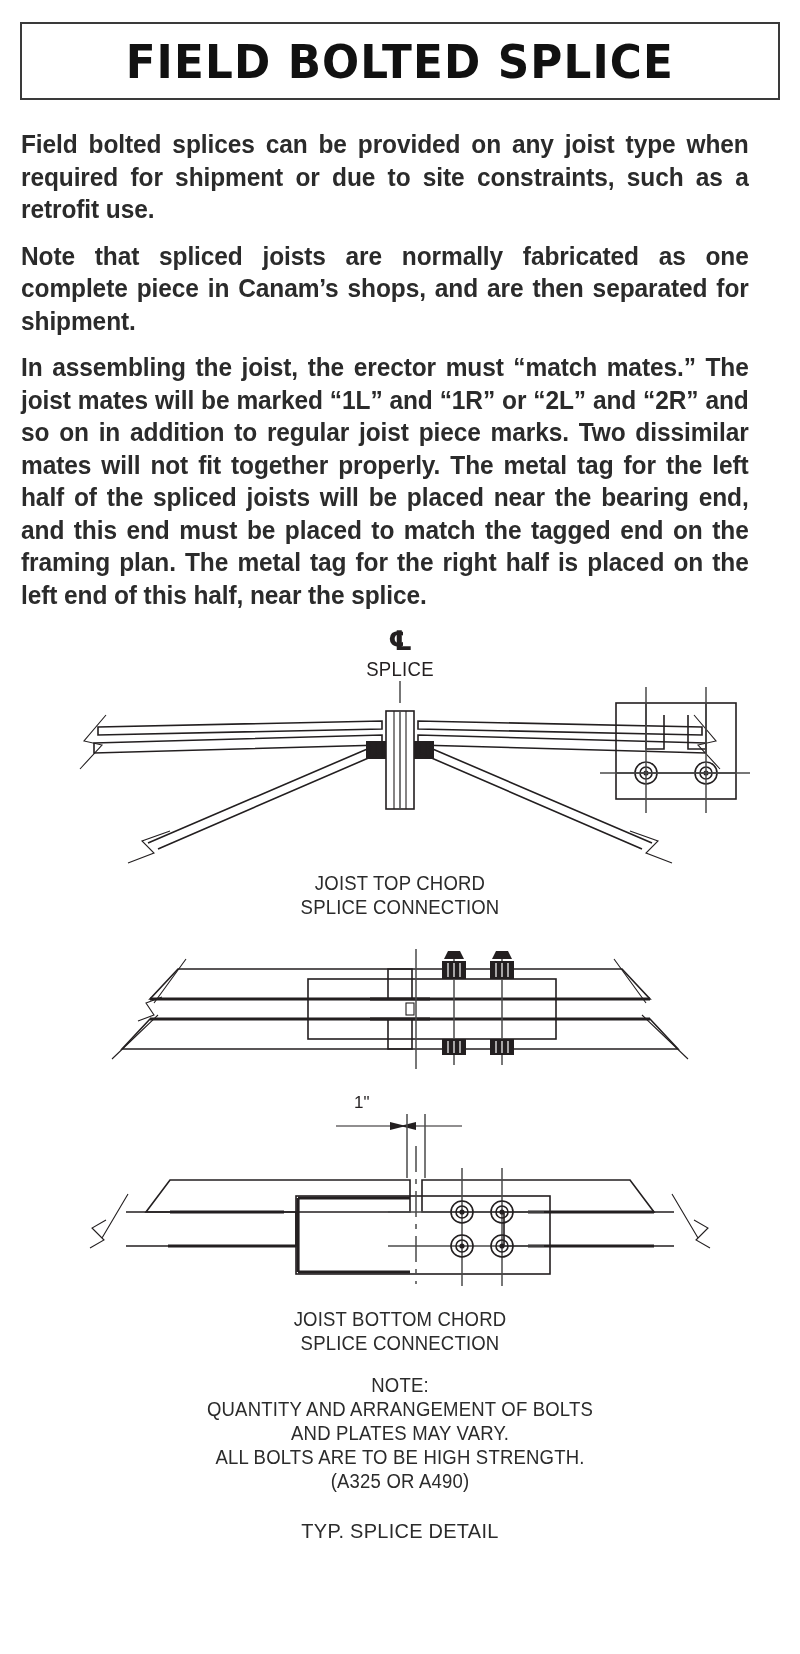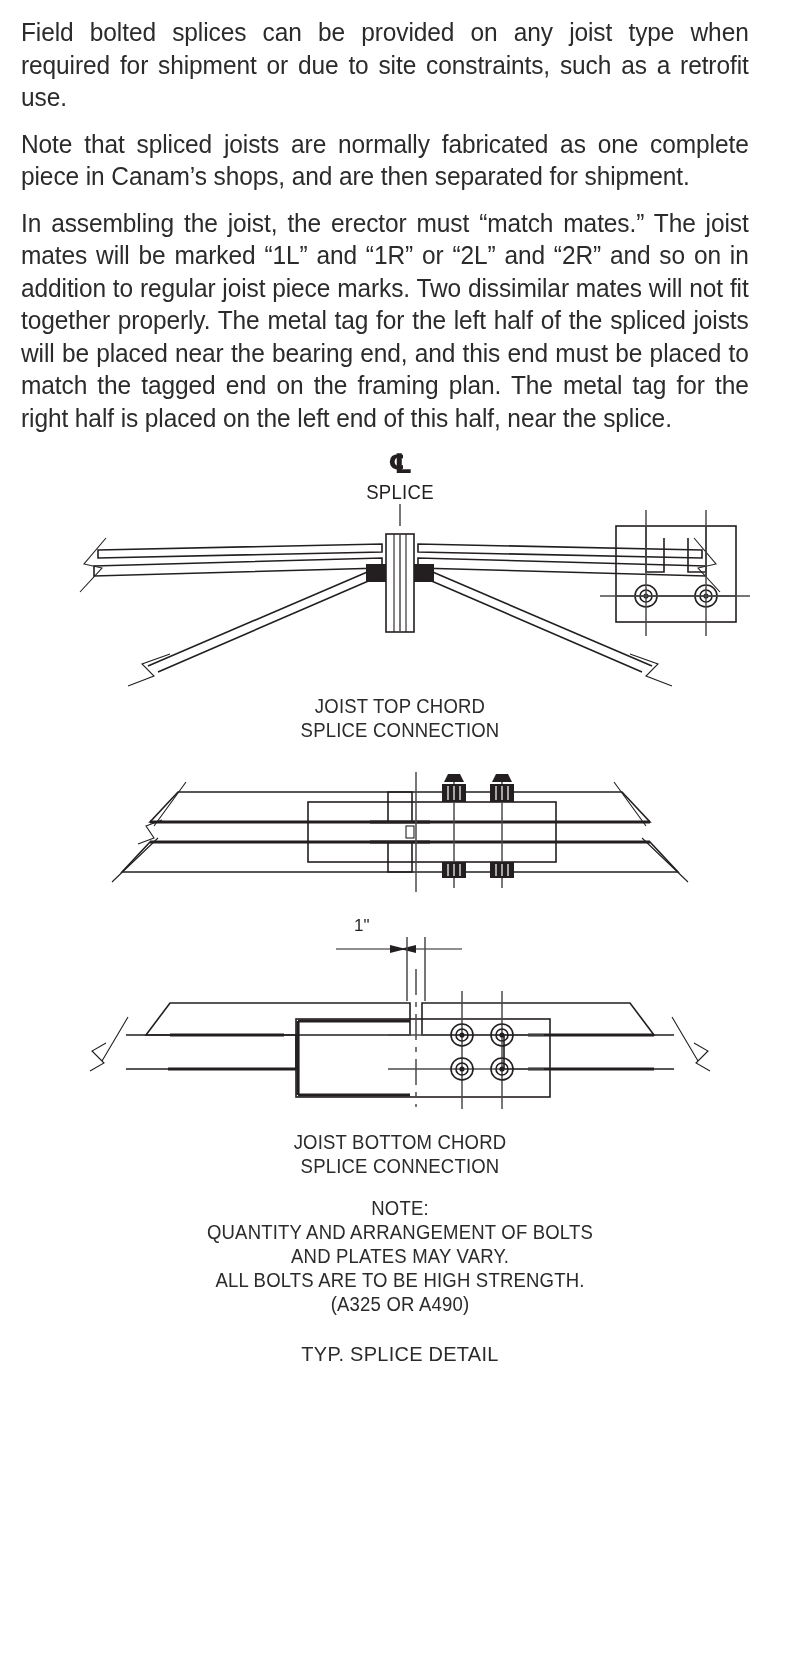--- a/index.html
+++ b/index.html
@@ -35,21 +35,21 @@
     font-family: "DejaVu Sans", sans-serif;
     font-weight: bold;
     font-size: 47px;
     letter-spacing: 1.2px;
     color: #111;
     transform: scaleX(0.93);
     white-space: nowrap;
   }
 
   
-  .body-copy { margin-top: 16px; padding: 0 3px; }
+  .body-copy { margin-top: 28px; padding: 0 3px; font-weight: bold; }
   .para {
     text-align: justify;
     font-size: 25.5px;
     line-height: 32.5px;
     color: #2b2b2b;
     margin: 0 0 14px 0;
     transform: scaleX(0.96);
     transform-origin: left center;
     letter-spacing: -0.1px;
   }
@@ -103,20 +103,23 @@
     font-family: "Liberation Sans", sans-serif;
     font-size: 17px;
     fill: #231f20;
   }
 </style>
 </head>
 <body>
 
 <div class="page">
 
+  <div class="title-box">
+    <div class="title-text">FIELD BOLTED SPLICE</div>
+  </div>
 
   <div class="body-copy">
     <p class="para">Field bolted splices can be provided on any joist type when required for shipment or due to site constraints, such as a retrofit use.</p>
     <p class="para">Note that spliced joists are normally fabricated as one complete piece in Canam’s shops, and are then separated for shipment.</p>
     <p class="para">In assembling the joist, the erector must “match mates.” The joist mates will be marked “1L” and “1R” or “2L” and “2R” and so on in addition to regular joist piece marks. Two dissimilar mates will not fit together properly. The metal tag for the left half of the spliced joists will be placed near the bearing end, and this end must be placed to match the tagged end on the framing plan. The metal tag for the right half is placed on the left end of this half, near the splice.</p>
   </div>
 
   <div class="figures">
 
     <div class="cl-row">

